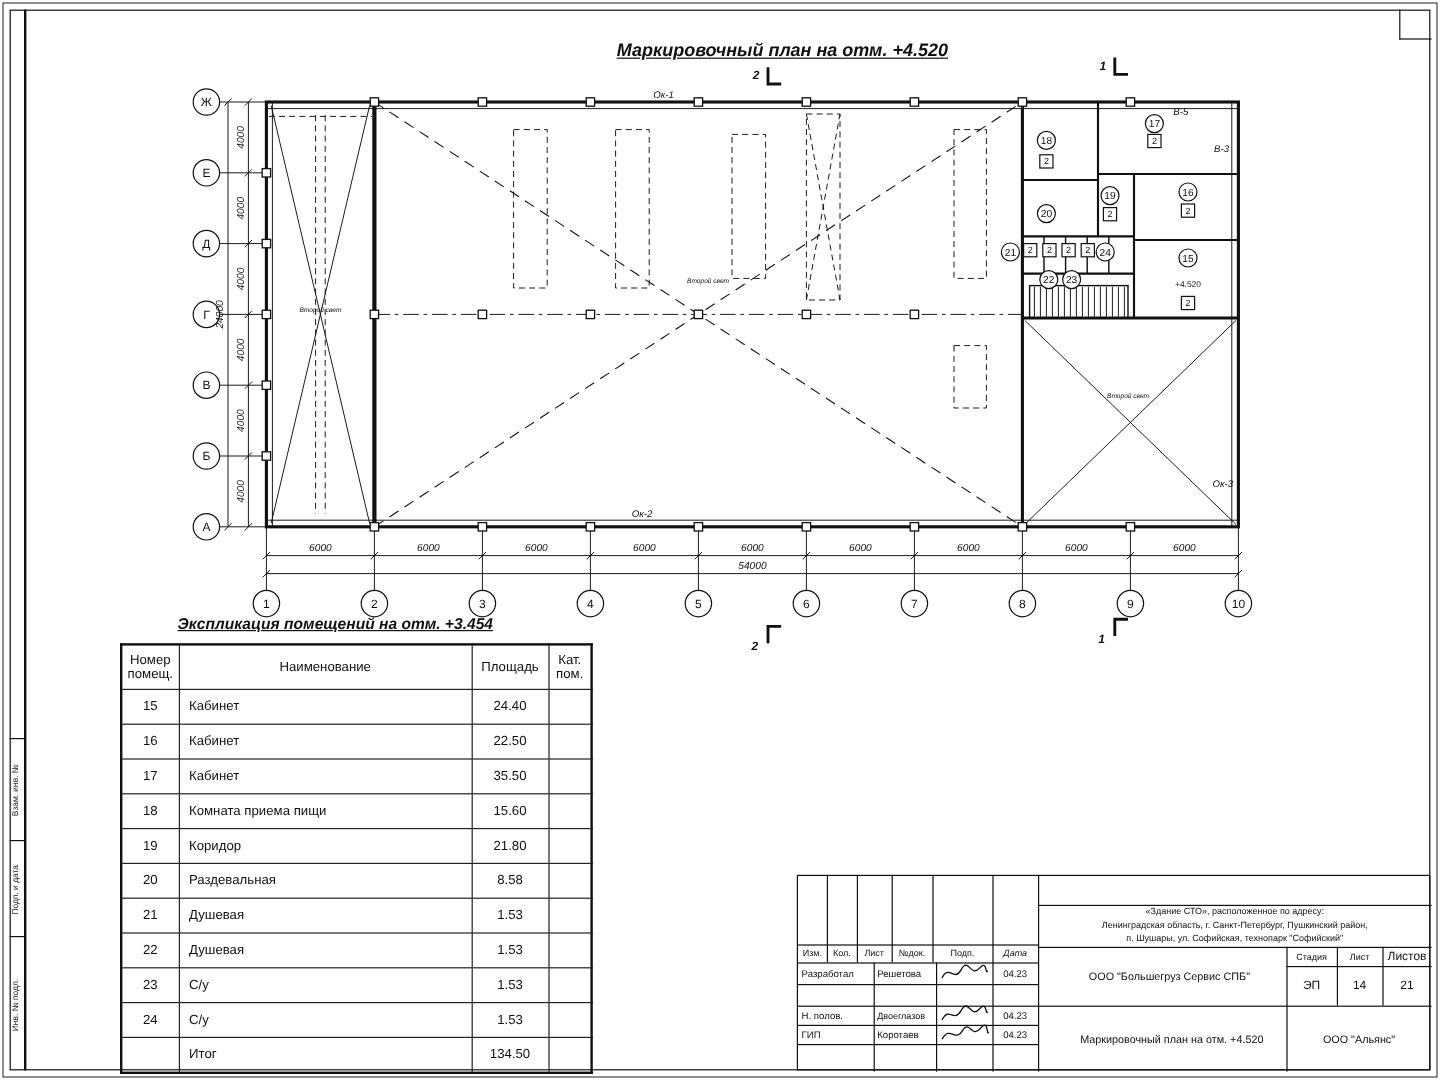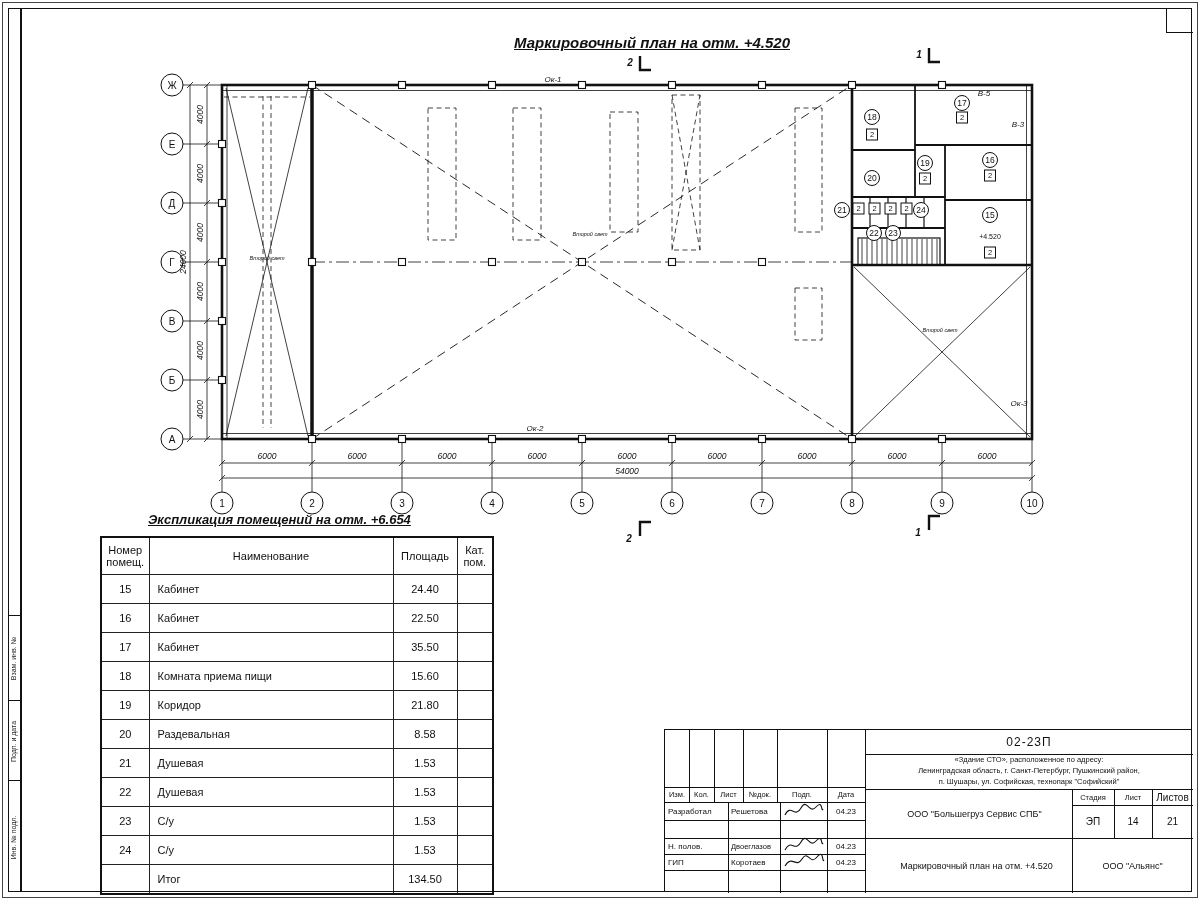--- a/index.html
+++ b/index.html
@@ -350,21 +350,21 @@
       <text class="sec" x="630" y="66">2</text>
       <polyline class="flag" points="651,522 640,522 640,536"></polyline>
       <text class="sec" x="629" y="542">2</text>
       <polyline class="flag" points="929,48 929,62 940,62"></polyline>
       <text class="sec" x="919" y="58">1</text>
       <polyline class="flag" points="940,516 929,516 929,530"></polyline>
       <text class="sec" x="918" y="536">1</text>
     </g>
   </svg>
 
-  <div class="table-title">Экспликация помещений на отм. +6.654</div>
+  <div class="table-title">Экспликация помещений на отм. +3.454</div>
 
   <table class="schedule">
     <colgroup>
         <col style="width:48px">
         <col style="width:244px">
         <col style="width:64px">
         <col style="width:36px">
       </colgroup>
     <tbody>
         <tr>
@@ -459,32 +459,31 @@
     <div class="vl" style="left:78px;top:0;height:72px;"></div>
     <div class="vl" style="left:112px;top:0;height:72px;"></div>
     <div class="vl" style="left:63px;top:72px;height:91px;"></div>
     <div class="vl" style="left:115px;top:72px;height:91px;"></div>
     <div class="vl" style="left:162px;top:0;height:163px;"></div>
     <div class="vl" style="left:407px;top:59px;height:104px;"></div>
     <div class="vl" style="left:449px;top:59px;height:49px;"></div>
     <div class="vl" style="left:487px;top:59px;height:49px;"></div>
     <div class="hl" style="left:407px;top:75px;width:121px;"></div>
 
-    <div class="cell" style="left:200px;top:0;width:328px;height:24px;font-size:12px;letter-spacing:1px;">02-23П</div>
     <div class="cell" style="left:200px;top:24px;width:328px;height:35px;flex-direction:column;font-size:7.5px;line-height:1.45;">
       <div>«Здание СТО», расположенное по адресу:</div>
       <div>Ленинградская область, г. Санкт-Петербург, Пушкинский район,</div>
       <div>п. Шушары, ул. Софийская, технопарк "Софийский"</div>
     </div>
     <div class="cell" style="left:0;top:57px;width:24px;height:15px;font-size:7.5px;">Изм.</div>
     <div class="cell" style="left:24px;top:57px;width:25px;height:15px;font-size:7.5px;">Кол.</div>
     <div class="cell" style="left:49px;top:57px;width:29px;height:15px;font-size:7.5px;">Лист</div>
     <div class="cell" style="left:78px;top:57px;width:34px;height:15px;font-size:7.5px;">№док.</div>
     <div class="cell" style="left:112px;top:57px;width:50px;height:15px;font-size:7.5px;">Подп.</div>
-    <div class="cell" style="left:162px;top:57px;width:38px;height:15px;font-size:7.5px;">Дата</div>
+    <div class="cell" style="left:162px;top:57px;width:38px;height:15px;font-size:7.5px;font-style:italic;">Дата</div>
 
     <div class="cell left" style="left:0;top:72px;width:63px;height:18px;">Разработал</div>
     <div class="cell left" style="left:63px;top:72px;width:52px;height:18px;">Решетова</div>
     <div class="cell" style="left:162px;top:72px;width:38px;height:18px;">04.23</div>
 
     <div class="cell left" style="left:0;top:108px;width:63px;height:16px;">Н. полов.</div>
     <div class="cell left" style="left:63px;top:108px;width:52px;height:16px;font-size:7.5px;">Двоеглазов</div>
     <div class="cell" style="left:162px;top:108px;width:38px;height:16px;">04.23</div>
 
     <div class="cell left" style="left:0;top:124px;width:63px;height:16px;">ГИП</div>

